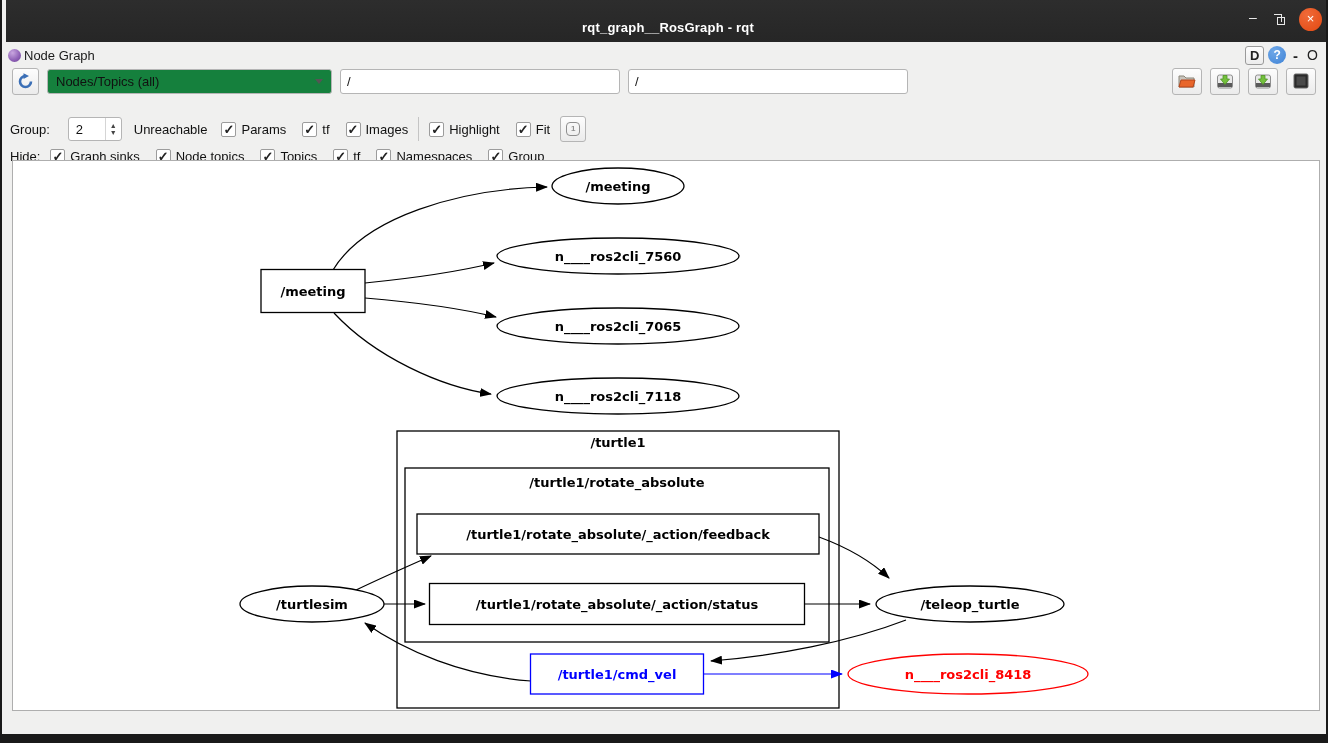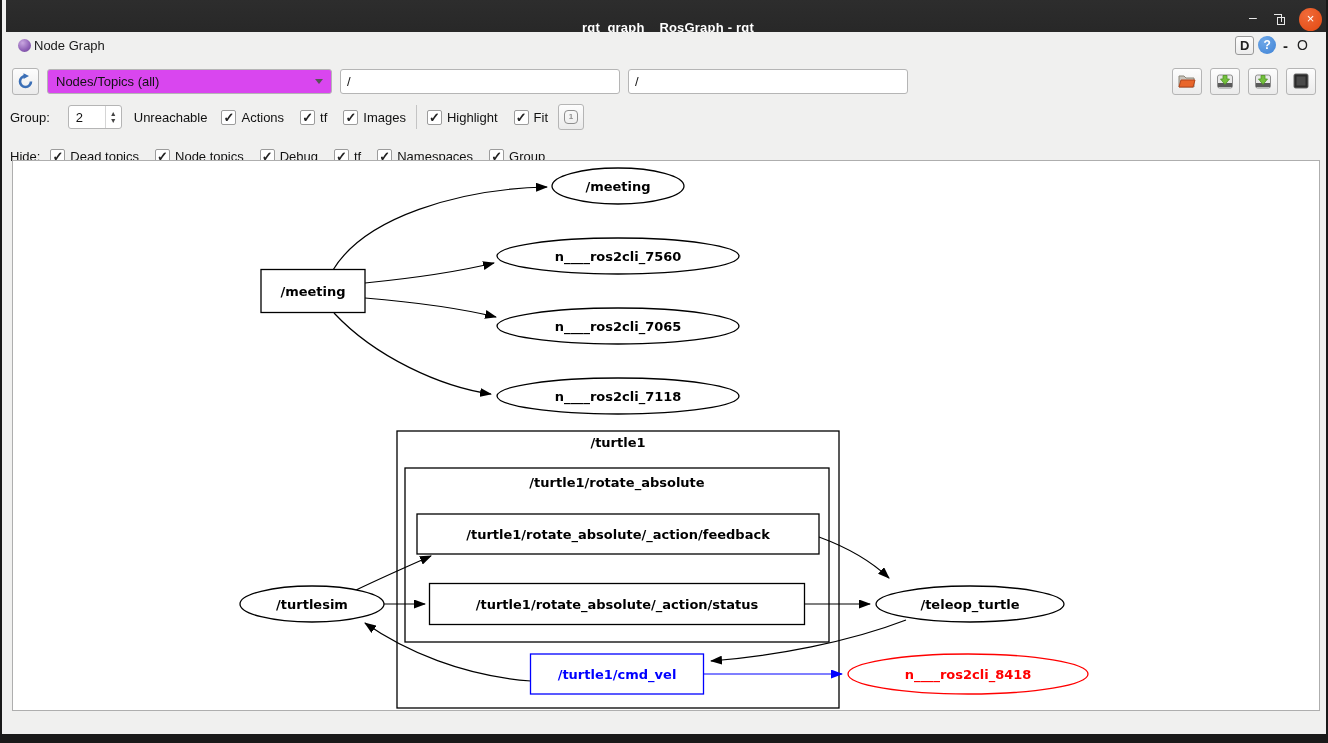--- a/index.html
+++ b/index.html
@@ -21,22 +21,22 @@
   .btn-restore { position:relative; width:11px; height:11px; cursor:pointer; }
   .btn-restore .sq { position:absolute; right:0; bottom:0; width:8px; height:8px; border:1px solid #e8e8e8; background:transparent; }
   .btn-restore .sq2 { position:absolute; left:0; top:0; width:8px; height:8px; border:1px solid #e8e8e8; border-bottom:none; border-left:none; }
   .btn-close {
     width:23px; height:23px; border-radius:50%;
     background:radial-gradient(circle at 35% 30%, #f06a38, #e24912);
     color:#fff; font-size:13px; line-height:22px; text-align:center; cursor:pointer;
   }
   
   .dock-header {
-    position:absolute; left:0; top:32px; width:100%; height:26px;
-    display:flex; align-items:center; padding:0 16px; background:#f0f0ef;
+    position:absolute; left:0; top:42px; width:100%; height:26px;
+    display:flex; align-items:center; padding:0 6px; background:#f0f0ef;
   }
   .ros-icon {
     width:13px; height:13px; border-radius:50%;
     background:radial-gradient(circle at 35% 30%, #c9a6e0, #8d5fb5 60%, #6a3f91);
     margin-right:3px; flex:none;
   }
   .dock-title { font-size:13px; color:#1a1a1a; }
   .dock-buttons { margin-left:auto; display:flex; align-items:center; gap:4px; }
   .dock-btn-d {
     width:19px; height:19px; border:1px solid #9a9a9a; border-radius:3px;
@@ -54,33 +54,33 @@
     position:absolute; left:0; top:64px; width:100%; height:34px;
     display:flex; align-items:center; padding:0 10px; gap:8px;
   }
   .tool-btn {
     height:27px; border:1px solid #b5b5b5; border-radius:3px;
     background:linear-gradient(#fdfdfd,#ebebeb);
     display:flex; align-items:center; justify-content:center; cursor:pointer; flex:none;
   }
   .refresh-btn { width:27px; }
   .combo {
-    width:285px; height:25px; background:#d946ef; border:1px solid #b5b5b5; border-radius:3px;
+    width:285px; height:25px; background:#15803d; border:1px solid #b5b5b5; border-radius:3px;
     display:flex; align-items:center; padding:0 8px; font-size:13px; color:#111; cursor:pointer; flex:none;
   }
   .combo-arrow { margin-left:auto; width:0; height:0; border-left:4px solid transparent; border-right:4px solid transparent; border-top:5px solid #555; }
   .filter-input {
     width:280px; height:25px; border:1px solid #b5b5b5; border-radius:3px; background:#fff;
     font-family:"Liberation Sans", sans-serif; font-size:13px; color:#111; padding:0 6px; flex:none;
   }
   .toolbar-spacer { flex:1; }
   .icon-btn { width:30px; }
   
   .row { position:absolute; left:0; width:100%; height:30px; display:flex; align-items:center; padding:0 8px; font-size:13px; color:#111; }
-  .row-options { top:102px; }
+  .row-options { top:114px; }
   .row-hide { top:128px;margin-top:13px; }
   .spinbox {
     width:54px; height:24px; border:1px solid #b5b5b5; border-radius:3px; background:#fff;
     display:flex; align-items:center; margin:0 12px 0 8px;
   }
   .spin-value { flex:1; padding-left:7px; font-size:13px; }
   .spin-arrows { width:16px; height:100%; border-left:1px solid #d5d5d5; display:flex; flex-direction:column; align-items:center; justify-content:center; gap:1px; cursor:pointer; }
   .spin-arrows span { font-size:7px; line-height:6px; color:#444; }
   .cb { display:flex; align-items:center; gap:5px; cursor:pointer; }
   .cb-box {
@@ -178,21 +178,21 @@
     <div class="spinbox">
       <span class="spin-value">2</span>
       <span class="spin-arrows">
           <span>▲</span>
           <span>▼</span>
         </span>
     </div>
     <span class="gap14">Unreachable</span>
     <label class="cb gap16">
       <span class="cb-box">✓</span>
-      <span>Actions</span>
+      <span>Params</span>
     </label>
     <label class="cb gap16">
       <span class="cb-box">✓</span>
       <span>tf</span>
     </label>
     <label class="cb">
       <span class="cb-box">✓</span>
       <span>Images</span>
     </label>
     <span class="vsep"></span>
@@ -206,29 +206,29 @@
     </label>
     <div class="tool-btn snapshot-btn">
       <span class="snap-glyph">1</span>
     </div>
   </div>
 
   <div class="row row-hide">
     <span class="lbl">Hide:</span>
     <label class="cb gap16">
       <span class="cb-box">✓</span>
-      <span>Dead topics</span>
+      <span>Graph sinks</span>
     </label>
     <label class="cb gap16">
       <span class="cb-box">✓</span>
       <span>Node topics</span>
     </label>
     <label class="cb gap16">
       <span class="cb-box">✓</span>
-      <span>Debug</span>
+      <span>Topics</span>
     </label>
     <label class="cb gap16">
       <span class="cb-box">✓</span>
       <span>tf</span>
     </label>
     <label class="cb gap16">
       <span class="cb-box">✓</span>
       <span>Namespaces</span>
     </label>
     <label class="cb">

